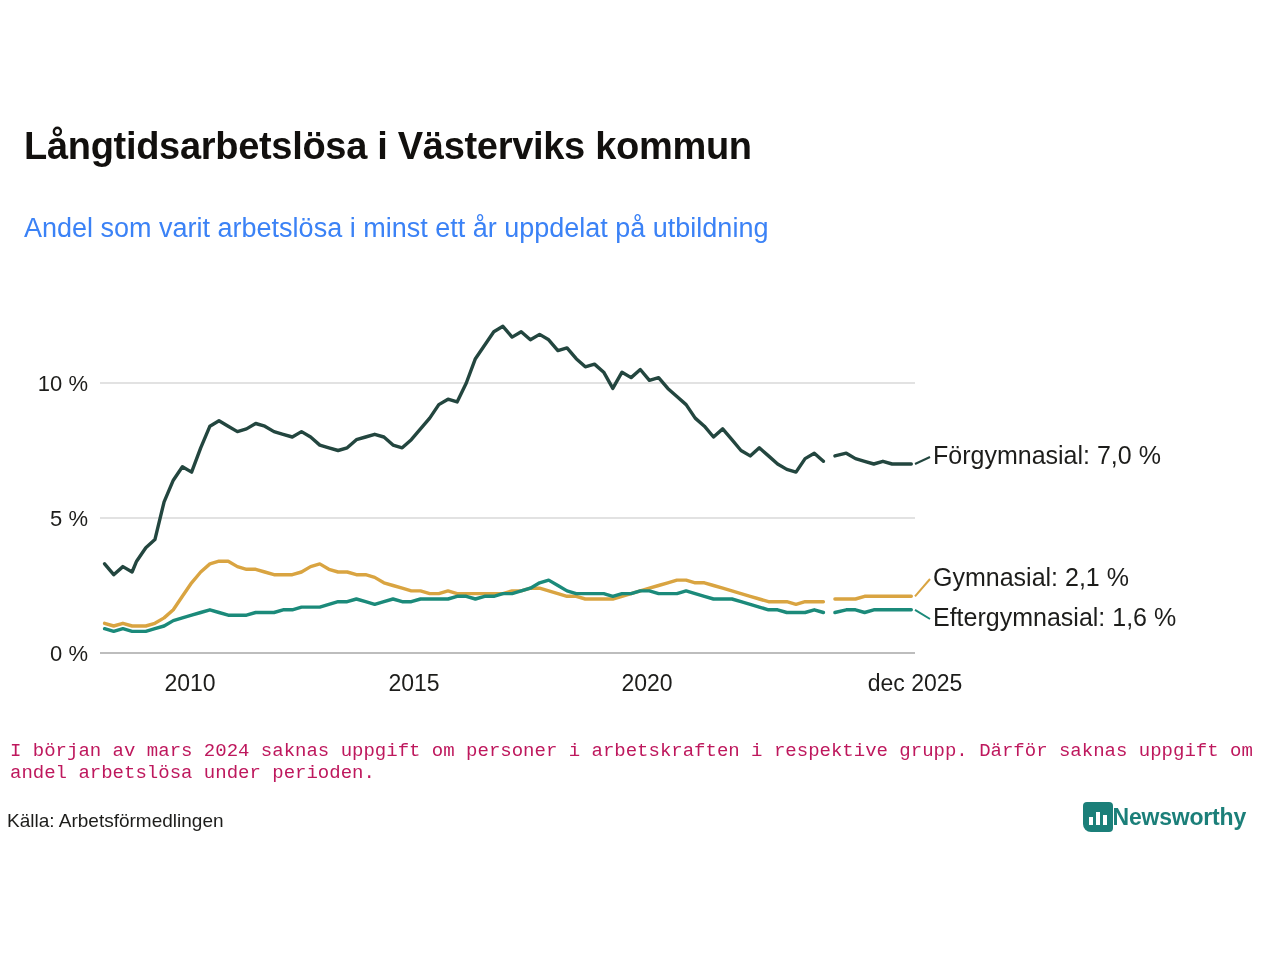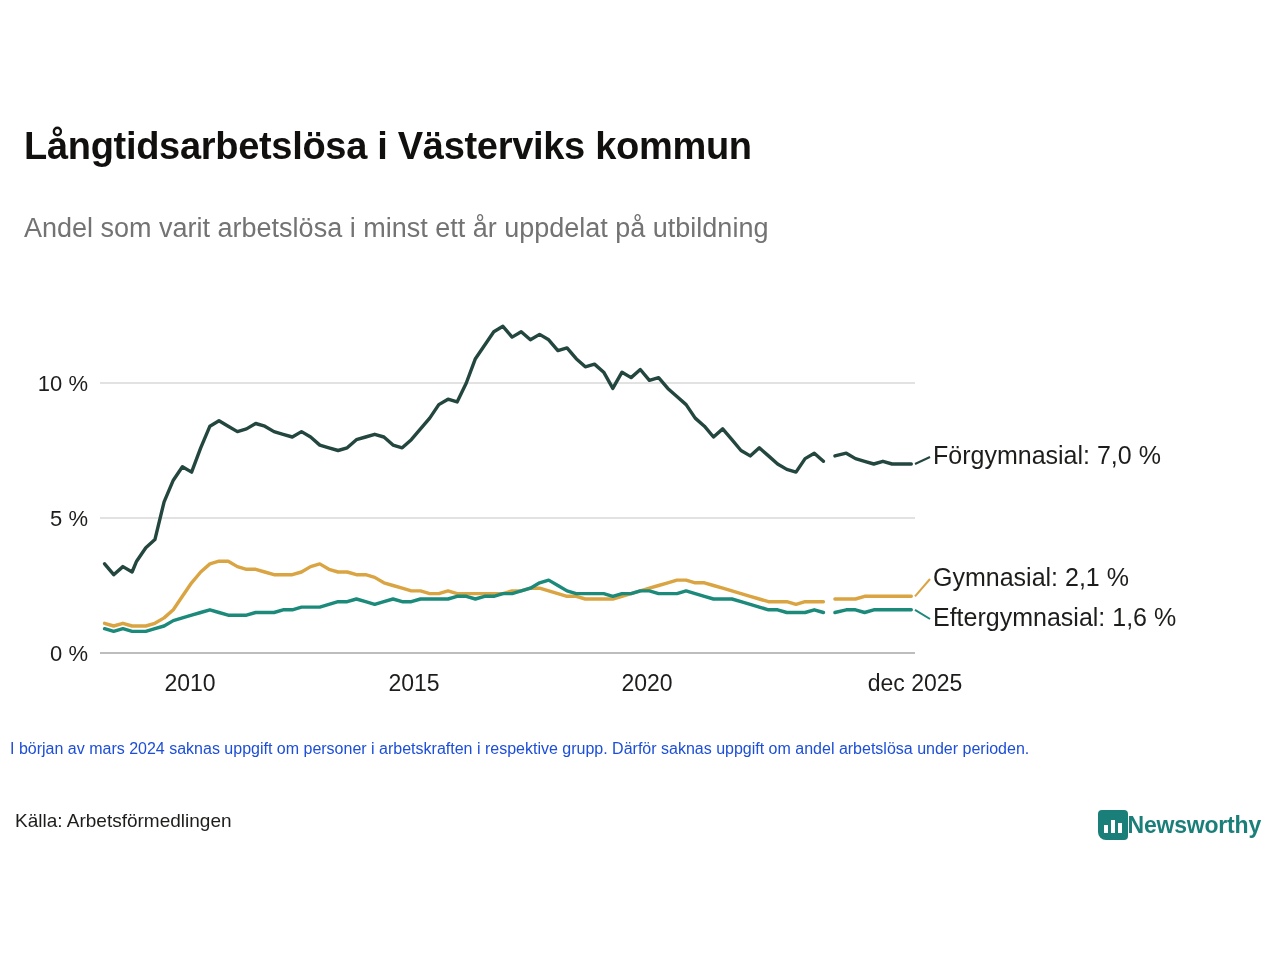--- a/index.html
+++ b/index.html
@@ -30,21 +30,21 @@
     letter-spacing: -0.3px;
     color: #12100e;
     white-space: nowrap;
   }
   .subtitle {
     position: absolute;
     left: 24px;
     top: 213px;
     font-size: 27px;
     font-weight: normal;
-    color: #737373;
+    color: #3b82f6;
     white-space: nowrap;
   }
   .chart-area {
     position: absolute;
     left: 0;
     top: 268px;
     width: 1280px;
     height: 430px;
   }
   svg.plot {
@@ -63,39 +63,39 @@
   .serieslabel {
     font-size: 25px;
     fill: #1d1d1b;
     font-family: "Liberation Sans", sans-serif;
   }
   .note {
     position: absolute;
     left: 10px;
     top: 740px;
     width: 1250px;
-    font-size: 16px;
+    font-size: 19px;
     line-height: 1.18;
-    color: #1d4ed8;
+    color: #be185d;
+    font-family: Liberation Mono, monospace;
   }
   .source {
     position: absolute;
-    left: 15px;
+    left: 7px;
     top: 810px;
     font-size: 19px;
     color: #1d1d1b;
   }
   .logo {
     position: absolute;
-    right: 19px;
+    right: 34px;
     top: 802px;
     display: flex;
     align-items: center;
     gap: 0;
-    margin-top: 8px;
   }
   .logo-mark {
     width: 30px;
     height: 30px;
     background: #1b7f79;
     border-radius: 4px 4px 4px 8px;
     position: relative;
   }
   .logo-mark i {
     position: absolute;

